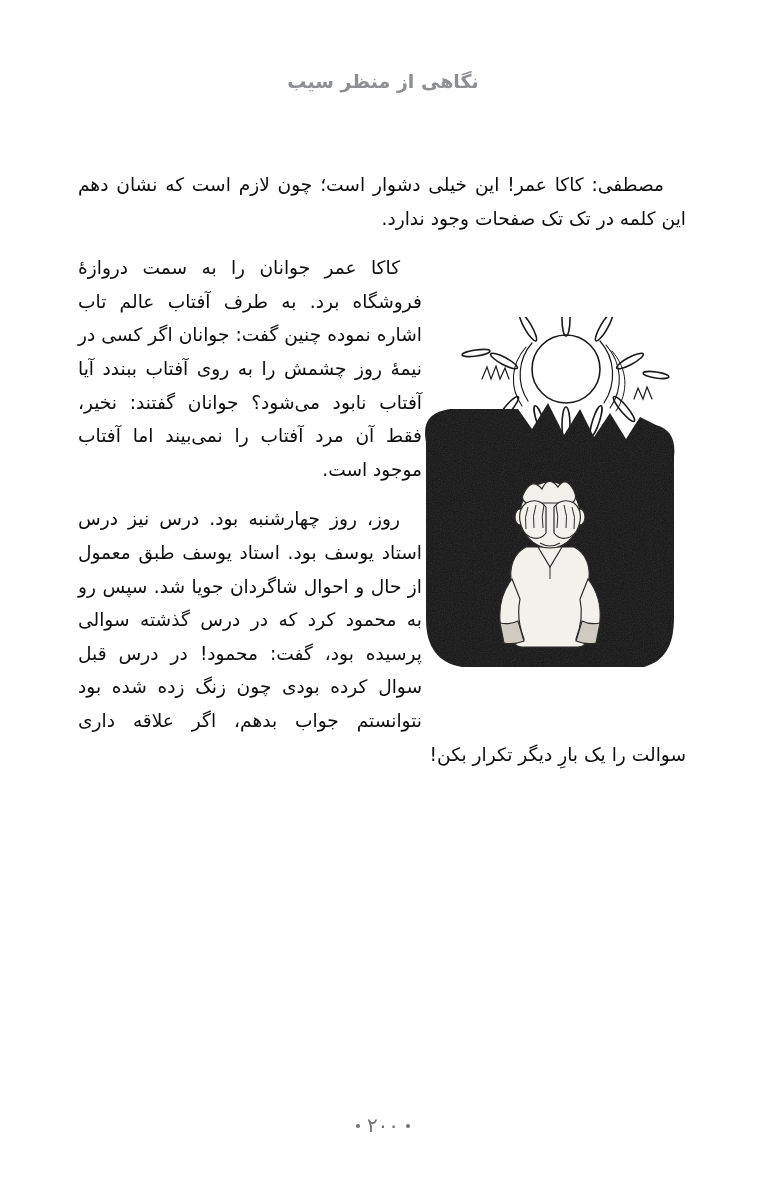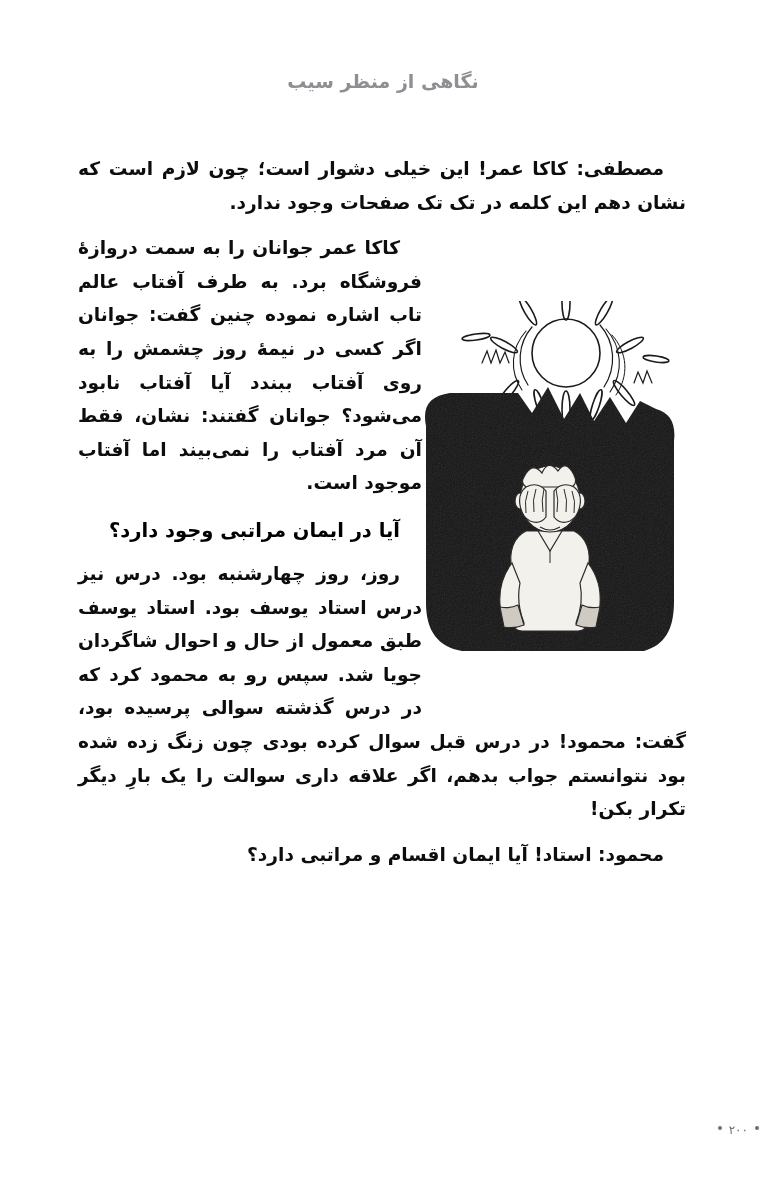--- a/index.html
+++ b/index.html
@@ -42,25 +42,24 @@
     right: 80px;
     left: 78px;
     direction: rtl;
     text-align: justify;
     color: #0d0d0d;
     font-size: 18.6px;
     line-height: 33.6px;
     font-family: "DejaVu Sans", sans-serif;
   }
   .content p {
-    margin: 0 0 12px 0;
+    margin: 16px 0 12px 0;
     text-indent: 22px;
     text-align: justify;
     text-justify: inter-word;
-    font-weight: bold;
   }
   h2.section-heading {
     margin: 16px 0 11px 0;
     font-size: 19.5px;
     line-height: 30px;
     font-weight: bold;
     text-indent: 22px;
     text-align: right;
     color: #000;
   }
@@ -79,22 +78,23 @@
     width: 276px;
     height: 390px;
   }
 
   
   .folio {
     position: absolute;
     bottom: 54px;
     left: 0;
     right: 0;
+    text-align: center;
     color: #6d6f73;
-    font-size: 12px;
+    font-size: 20px;
     direction: rtl;
     letter-spacing: 2px;
   }
   .folio .dot {
     display: inline-block;
     width: 4px;
     height: 4px;
     border-radius: 50%;
     background: #6d6f73;
     vertical-align: 4px;
@@ -226,28 +226,26 @@
           <path d="M104,262 q-14,18 -12,42 q1,16 10,22 l14,-4 q-8,-20 -4,-40 Z"></path>
           <path d="M180,262 q14,18 12,42 q-1,16 -10,22 l-14,-4 q8,-20 4,-40 Z"></path>
 
           <path d="M92,306 q10,2 18,-2 l6,20 q-10,4 -20,2 Z" fill="#cfcbc2"></path>
           <path d="M192,306 q-10,2 -18,-2 l-6,20 q10,4 20,2 Z" fill="#cfcbc2"></path>
         </g>
       </svg>
     </div>
 
 
-    <p>کاکا عمر جوانان را به سمت دروازهٔ فروشگاه برد. به طرف آفتاب عالم تاب اشاره نموده چنین گفت: جوانان اگر کسی در نیمهٔ روز چشمش را به روی آفتاب ببندد آیا آفتاب نابود می‌شود؟ جوانان گفتند: نشان، فقط آن مرد آفتاب را نمی‌بیند اما آفتاب موجود است.</p>
-
-
-    <h2 class="section-heading">آیا در ایمان مراتبی وجود دارد؟</h2>
+    <p>کاکا عمر جوانان را به سمت دروازهٔ فروشگاه برد. به طرف آفتاب عالم تاب اشاره نموده چنین گفت: جوانان اگر کسی در نیمهٔ روز چشمش را به روی آفتاب ببندد آیا آفتاب نابود می‌شود؟ جوانان گفتند: نخیر، فقط آن مرد آفتاب را نمی‌بیند اما آفتاب موجود است.</p>
+
+
 
     <p>روز، روز چهارشنبه بود. درس نیز درس استاد یوسف بود. استاد یوسف طبق معمول از حال و  احوال شاگردان جویا شد. سپس رو به محمود کرد که در درس گذشته سوالی پرسیده بود، گفت: محمود! در درس قبل سوال کرده بودی چون زنگ زده شده بود  نتوانستم جواب بدهم، اگر علاقه داری سوالت را یک بارِ دیگر تکرار بکن!</p>
 
-    <p>محمود: استاد! آیا ایمان اقسام و مراتبی دارد؟</p>
 
   </div>
 
   <div class="folio">
     <span class="dot"></span><span class="num">۲۰۰</span><span class="dot"></span>
   </div>
 
 </div>
 
 </body></html>

